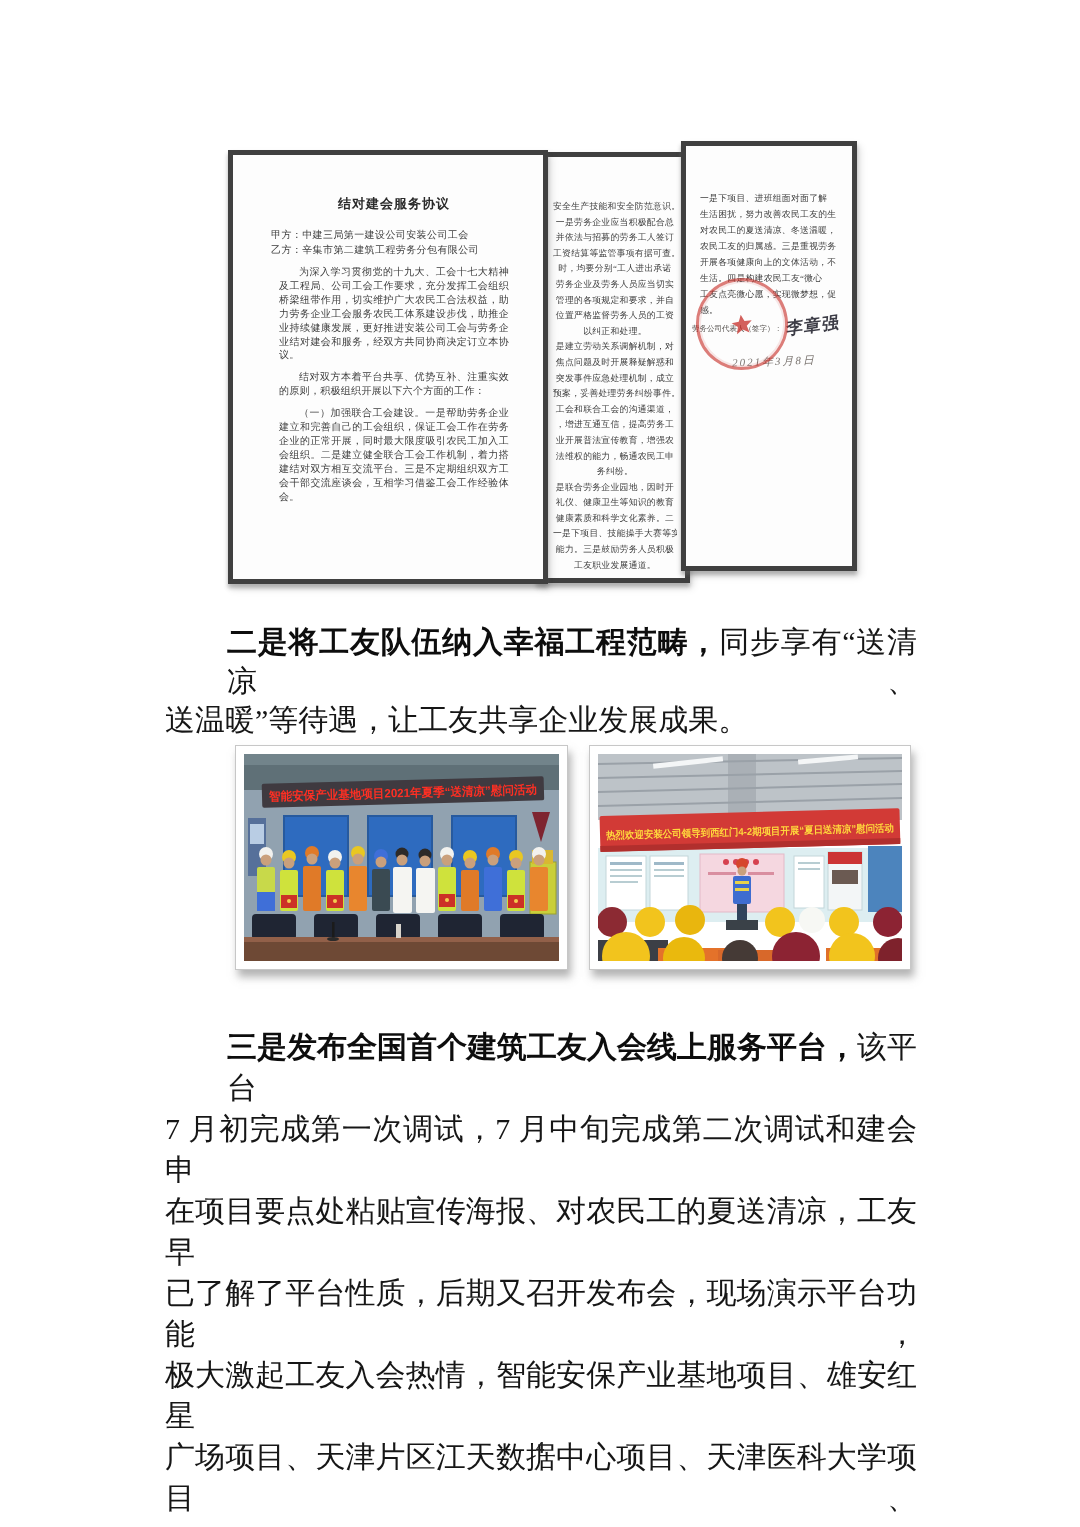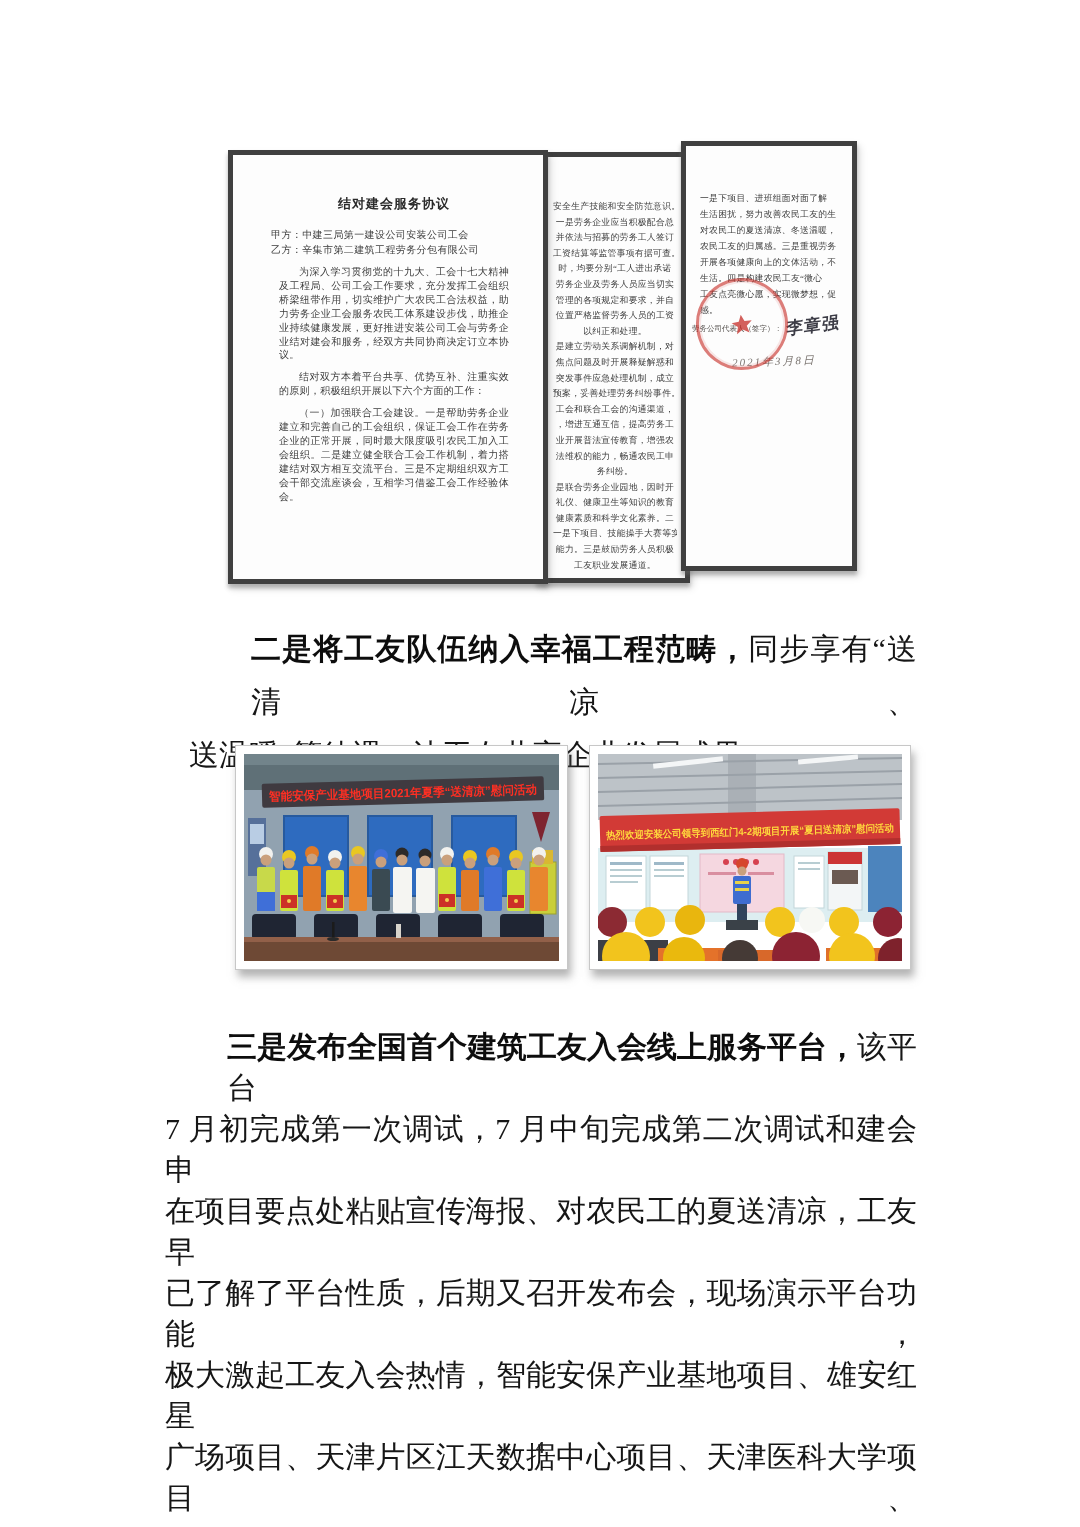--- a/index.html
+++ b/index.html
@@ -33,21 +33,21 @@
   .sign-row{position:absolute;left:6px;top:168px;width:156px;z-index:2;white-space:nowrap;}
   .sign-label{font-size:7.5px;color:#55514e;letter-spacing:0;}
   .signature{display:inline-block;font-size:17px;font-weight:bold;color:#3c3c46;
              transform:rotate(-7deg) skewX(-10deg);letter-spacing:1px;}
   .date-line{position:absolute;left:46px;top:208px;font-size:11px;color:#7a7470;
              font-style:italic;transform:rotate(-2deg);letter-spacing:2px;z-index:2;}
 
   
   .para{position:absolute;left:165px;width:752px;}
   .para-1{top:622px;}
-  .para-1 .mline{line-height:53px;margin-left:24px;}
+  .para-1 .mline{line-height:39px;}
   .para-3{top:1026px;}
   .para-3 .mline{line-height:41px;}
   .mline{font-size:30px;color:#161616;text-align:justify;text-align-last:justify;}
   .mline.first{padding-left:62px;}
   .mline.endline{text-align-last:left;}
   .mline b{font-weight:bold;color:#0d0d0d;}
 
   .page-number{position:absolute;left:0;top:1438px;width:100%;text-align:center;
                font-size:17px;font-weight:bold;color:#222;}
 

